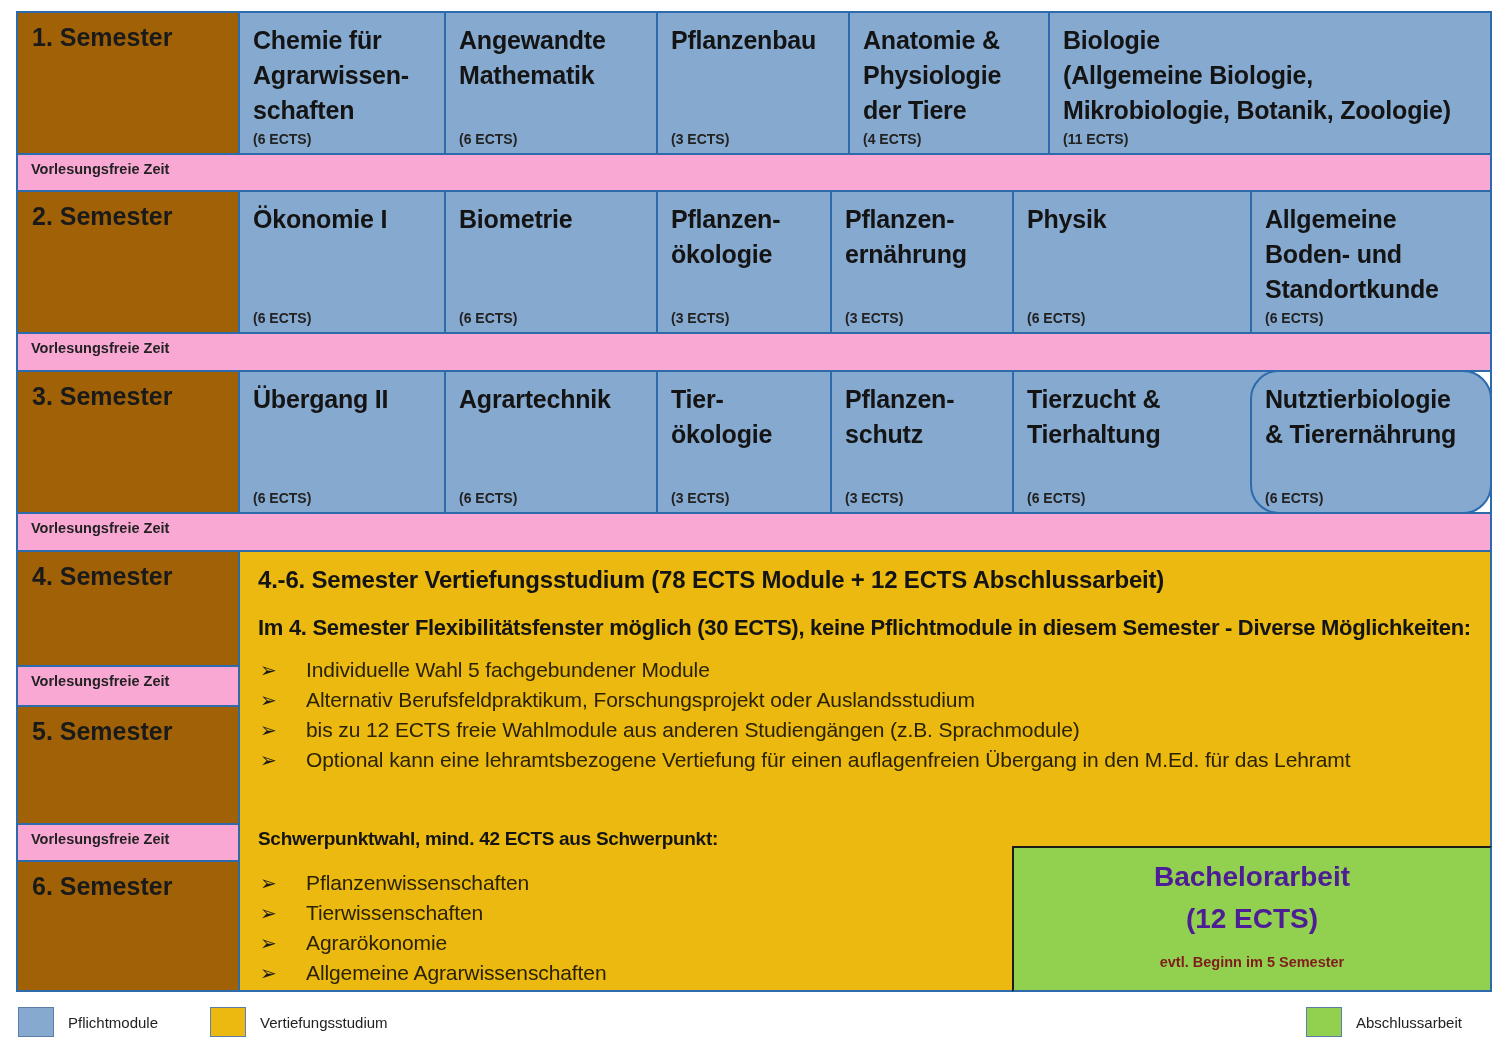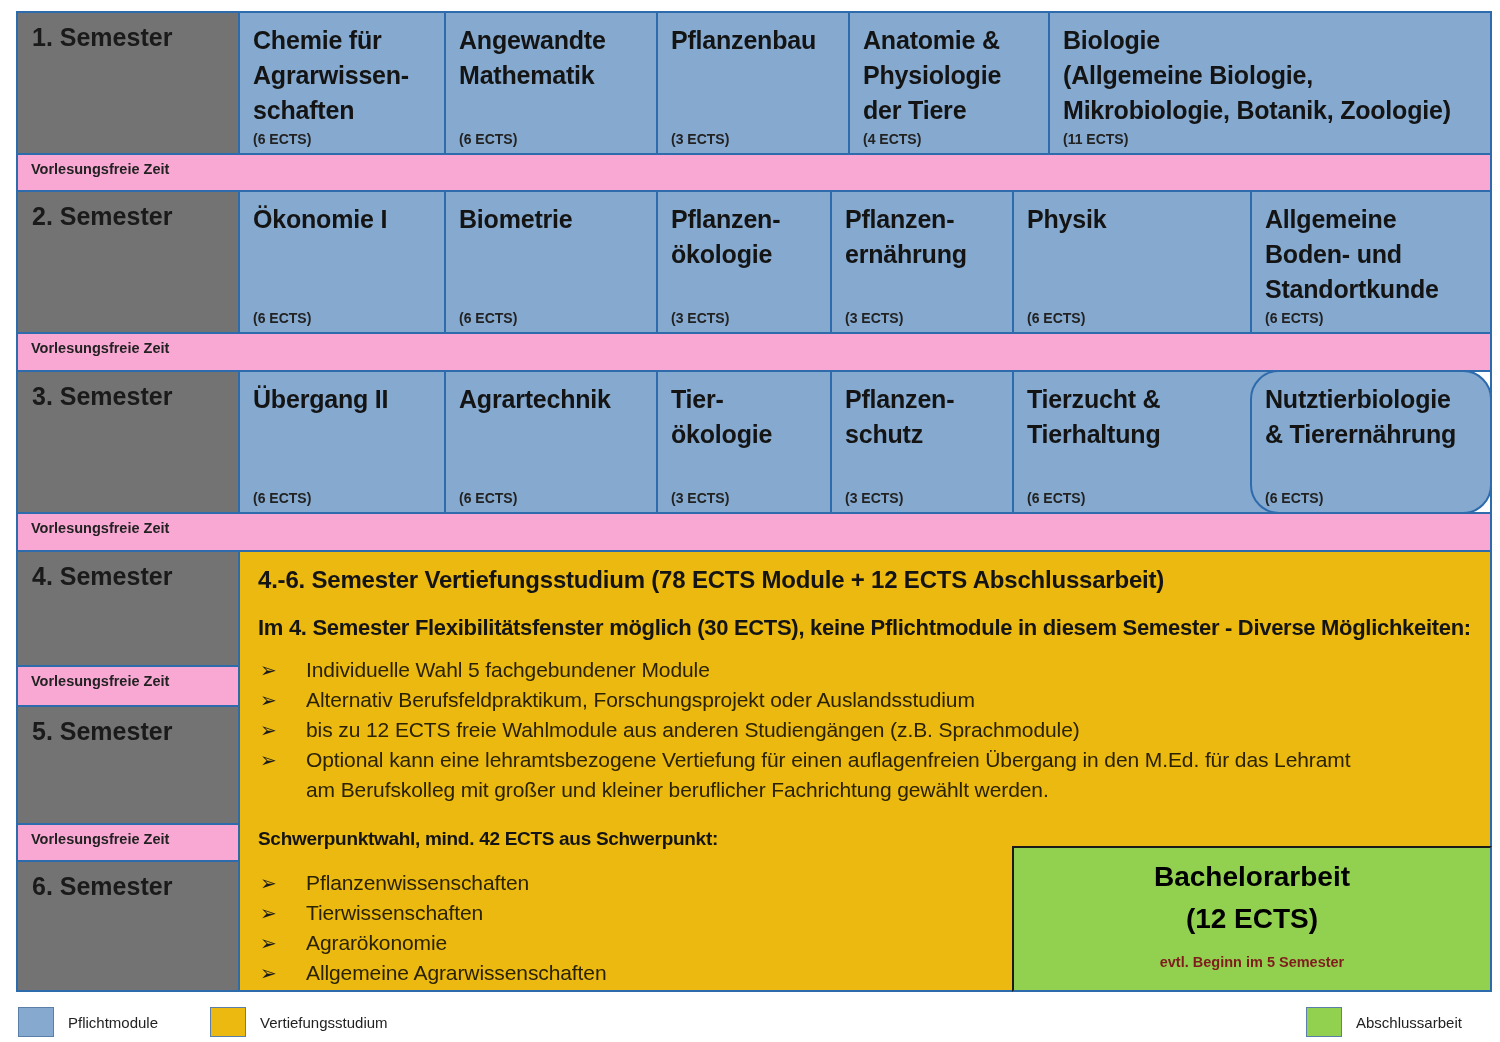--- a/index.html
+++ b/index.html
@@ -1,32 +1,32 @@
 <!DOCTYPE html>
 <html><head>
 <meta charset="utf-8">
 <style>
   * { box-sizing: border-box; margin: 0; padding: 0; }
   html, body { width: 1500px; height: 1042px; background: #ffffff; overflow: hidden; }
   body { position: relative; font-family: "Liberation Sans", "DejaVu Sans", sans-serif; color: #1a1a1a; }
   .frame { position: absolute; left: 16px; top: 11px; width: 1476px; height: 981px; border: 2px solid #2e6bad; background: #ffffff; }
-  .sem { position: absolute; background: #737373; border: 2px solid #2e6bad; padding: 10px 0 0 14px; font-size: 25px; font-weight: bold; color: #1a1a1a; }
+  .sem { position: absolute; background: #a16207; border: 2px solid #2e6bad; padding: 10px 0 0 14px; font-size: 25px; font-weight: bold; color: #1a1a1a; }
   .mod { position: absolute; background: #85a9cf; border: 2px solid #2e6bad; padding: 10px 0 0 13px; }
   .mod .t { font-size: 25px; font-weight: bold; line-height: 35px; color: #141414; white-space: pre-line; letter-spacing: -0.2px; }
   .mod .e { position: absolute; left: 13px; bottom: 6px; font-size: 14px; font-weight: bold; color: #222; }
   .brk { position: absolute; background: #f9a8d4; border: 2px solid #2e6bad; padding: 6px 0 0 13px; font-size: 14.5px; font-weight: bold; color: #222; }
   .vert { position: absolute; left: 238px; top: 550px; width: 1254px; height: 442px; background: #ebb910; border: 2px solid #2e6bad; }
   .vtitle { position: absolute; left: 18px; top: 14px; font-size: 24px; font-weight: bold; color: #141414; white-space: nowrap; letter-spacing: -0.2px; }
   .vsub { position: absolute; left: 18px; top: 63px; font-size: 22px; font-weight: bold; color: #141414; white-space: nowrap; letter-spacing: -0.3px; }
   .blist { position: absolute; left: 20px; list-style: none; }
   .blist li { position: relative; padding-left: 46px; font-size: 21px; line-height: 30px; color: #2a2200; letter-spacing: -0.1px; }
   .arrow { position: absolute; left: 0; top: 0; font-size: 20px; color: #1a1a1a; }
   .schwer { position: absolute; left: 18px; top: 276px; font-size: 19px; font-weight: bold; color: #141414; white-space: nowrap; letter-spacing: -0.3px; }
   .green { position: absolute; left: 1012px; top: 846px; width: 480px; height: 146px; background: #92d050; border: 2px solid #2e6bad; border-left: 2px solid #1a1a1a; border-top: 2px solid #1a1a1a; text-align: center; }
-  .green .gt { font-size: 28px; font-weight: bold; line-height: 42px; color: #000000; margin-top: 8px; }
+  .green .gt { font-size: 28px; font-weight: bold; line-height: 42px; color: #4c1d95; margin-top: 8px; }
   .green .gs { font-size: 14.5px; font-weight: bold; color: #7f1d1d; margin-top: 14px; }
   .legend { position: absolute; top: 1007px; height: 30px; display: flex; align-items: center; }
   .swatch { width: 36px; height: 30px; border: 1.5px solid #5a7fa8; margin-right: 14px; }
   .legend span.lbl { font-size: 15px; color: #222; }
 </style>
 </head>
 <body>
 
 <div class="frame"></div>
 
@@ -129,21 +129,20 @@
 <div class="sem" style="left:16px;top:860px;width:224px;height:132px;">6. Semester</div>
 
 <div class="vert">
   <div class="vtitle">4.-6. Semester Vertiefungsstudium (78 ECTS Module + 12 ECTS Abschlussarbeit)</div>
   <div class="vsub">Im 4. Semester Flexibilitätsfenster möglich (30 ECTS), keine Pflichtmodule in diesem Semester - Diverse Möglichkeiten:</div>
   <ul class="blist" style="top:103px;">
     <li><span class="arrow">➢</span><span>Individuelle Wahl 5 fachgebundener Module</span></li>
     <li><span class="arrow">➢</span><span>Alternativ Berufsfeldpraktikum, Forschungsprojekt oder Auslandsstudium</span></li>
     <li><span class="arrow">➢</span><span>bis zu 12 ECTS freie Wahlmodule aus anderen Studiengängen (z.B. Sprachmodule)</span></li>
     <li><span class="arrow">➢</span><span>Optional kann eine lehramtsbezogene Vertiefung für einen auflagenfreien Übergang in den M.Ed. für das Lehramt</span></li>
-    <li><span>am Berufskolleg mit großer und kleiner beruflicher Fachrichtung gewählt werden.</span></li>
   </ul>
   <div class="schwer">Schwerpunktwahl, mind. 42 ECTS aus Schwerpunkt:</div>
   <ul class="blist" style="top:316px;">
     <li><span class="arrow">➢</span><span>Pflanzenwissenschaften</span></li>
     <li><span class="arrow">➢</span><span>Tierwissenschaften</span></li>
     <li><span class="arrow">➢</span><span>Agrarökonomie</span></li>
     <li><span class="arrow">➢</span><span>Allgemeine Agrarwissenschaften</span></li>
   </ul>
 </div>
 

